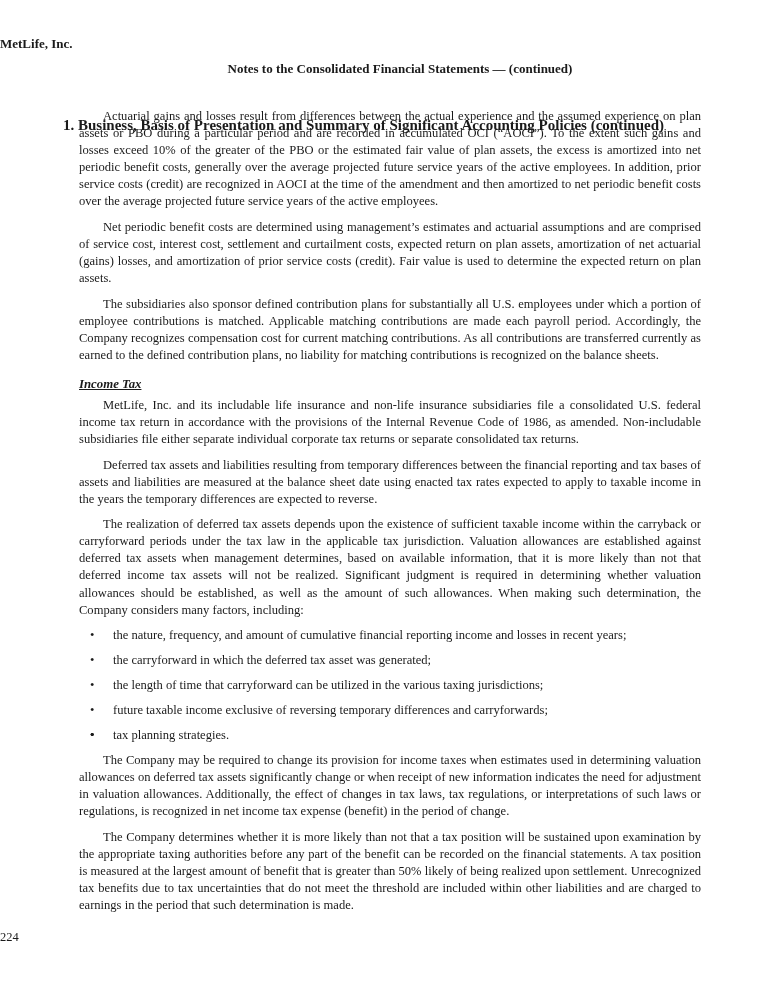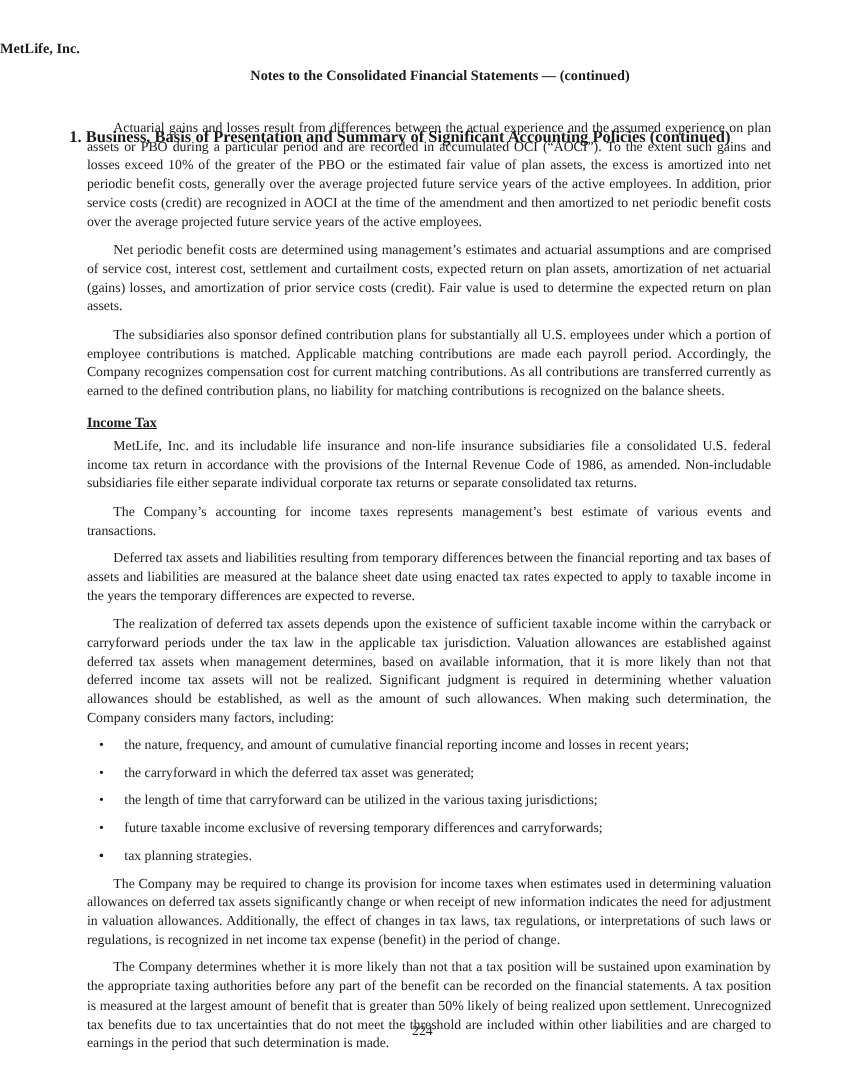--- a/index.html
+++ b/index.html
@@ -20,46 +20,45 @@
     position: absolute; left: 63px; top: 84px;
     font-weight: bold; font-size: 15px; line-height: 16px; white-space: nowrap; margin-top: 33px;
   }
   .body-wrap {
     position: absolute; left: 79px; top: 108px; width: 622px;
     font-size: 12.55px; line-height: 17.1px;
   }
   p { margin: 0 0 8.3px 0; text-align: justify; text-indent: 24px; }
   p.tight { margin-bottom: 12px; }
   .subhead {
-    font-weight: bold; text-decoration: underline;
+    font-weight: bold; font-style: italic; text-decoration: underline;
     margin: 0 0 4px 0; font-size: 12.8px;
   }
   ul { list-style: none; margin: 8px 0 6px 0; padding: 0; }
   li { position: relative; padding-left: 34px; margin-bottom: 8.1px; line-height: 17px; }
   li .bullet { position: absolute; left: 11px; top: 0; }
   .page-number {
     position: absolute; left: 0; width: 768px; top: 930px;
-    text-align: center; font-size: 12.5px;
+    font-size: 12.5px;
   }
 </style>
 </head>
 <body>
 
 <div class="company">MetLife, Inc.</div>
 <div class="subtitle">Notes to the Consolidated Financial Statements — (continued)</div>
 <div class="section">1. Business, Basis of Presentation and Summary of Significant Accounting Policies (continued)</div>
 
 <div class="body-wrap">
   <p>Actuarial gains and losses result from differences between the actual experience and the assumed experience on plan assets or PBO during a particular period and are recorded in accumulated OCI (“AOCI”). To the extent such gains and losses exceed 10% of the greater of the PBO or the estimated fair value of plan assets, the excess is amortized into net periodic benefit costs, generally over the average projected future service years of the active employees. In addition, prior service costs (credit) are recognized in AOCI at the time of the amendment and then amortized to net periodic benefit costs over the average projected future service years of the active employees.</p>
   <p>Net periodic benefit costs are determined using management’s estimates and actuarial assumptions and are comprised of service cost, interest cost, settlement and curtailment costs, expected return on plan assets, amortization of net actuarial (gains) losses, and amortization of prior service costs (credit). Fair value is used to determine the expected return on plan assets.</p>
   <p class="tight">The subsidiaries also sponsor defined contribution plans for substantially all U.S. employees under which a portion of employee contributions is matched. Applicable matching contributions are made each payroll period. Accordingly, the Company recognizes compensation cost for current matching contributions. As all contributions are transferred currently as earned to the defined contribution plans, no liability for matching contributions is recognized on the balance sheets.</p>
 
   <div class="subhead">Income Tax</div>
   <p>MetLife, Inc. and its includable life insurance and non-life insurance subsidiaries file a consolidated U.S. federal income tax return in accordance with the provisions of the Internal Revenue Code of 1986, as amended. Non-includable subsidiaries file either separate individual corporate tax returns or separate consolidated tax returns.</p>
-  <p>The Company’s accounting for income taxes represents management’s best estimate of various events and transactions.</p>
   <p>Deferred tax assets and liabilities resulting from temporary differences between the financial reporting and tax bases of assets and liabilities are measured at the balance sheet date using enacted tax rates expected to apply to taxable income in the years the temporary differences are expected to reverse.</p>
   <p style="margin-bottom:0">The realization of deferred tax assets depends upon the existence of sufficient taxable income within the carryback or carryforward periods under the tax law in the applicable tax jurisdiction. Valuation allowances are established against deferred tax assets when management determines, based on available information, that it is more likely than not that deferred income tax assets will not be realized. Significant judgment is required in determining whether valuation allowances should be established, as well as the amount of such allowances. When making such determination, the Company considers many factors, including:</p>
 
   <ul>
     <li><span class="bullet">•</span><span>the nature, frequency, and amount of cumulative financial reporting income and losses in recent years;</span></li>
     <li><span class="bullet">•</span><span>the carryforward in which the deferred tax asset was generated;</span></li>
     <li><span class="bullet">•</span><span>the length of time that carryforward can be utilized in the various taxing jurisdictions;</span></li>
     <li><span class="bullet">•</span><span>future taxable income exclusive of reversing temporary differences and carryforwards;</span></li>
     <li><span class="bullet">•</span></li>
     <li><span class="bullet">•</span></li>

